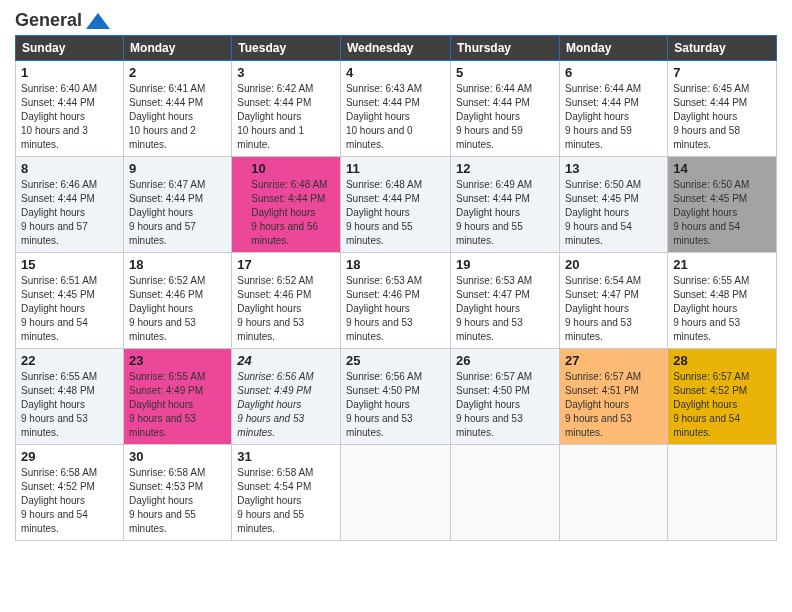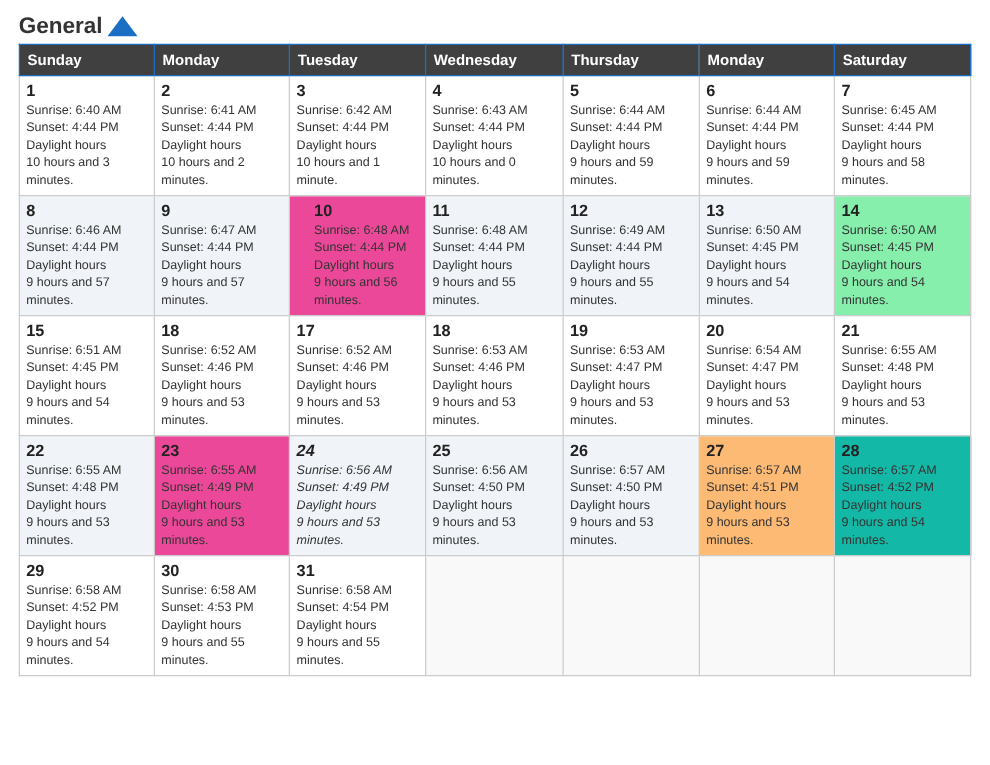--- a/index.html
+++ b/index.html
@@ -160,21 +160,21 @@
         <span class="day-info">Sunrise: 6:48 AM<br>Sunset: 4:44 PM<br>Daylight hours<br>9 hours and 55 minutes.</span>
       </td>
           <td style="background: rgb(240, 244, 248);">
         <span class="day-num">12</span>
         <span class="day-info">Sunrise: 6:49 AM<br>Sunset: 4:44 PM<br>Daylight hours<br>9 hours and 55 minutes.</span>
       </td>
           <td style="background: rgb(240, 244, 248);">
         <span class="day-num">13</span>
         <span class="day-info">Sunrise: 6:50 AM<br>Sunset: 4:45 PM<br>Daylight hours<br>9 hours and 54 minutes.</span>
       </td>
-          <td style="background: #86efac;">
+          <td style="background: #a3a3a3;">
         <span class="day-num">14</span>
         <span class="day-info">Sunrise: 6:50 AM<br>Sunset: 4:45 PM<br>Daylight hours<br>9 hours and 54 minutes.</span>
       </td>
         </tr>
         <tr>
           <td>
         <span class="day-num">15</span>
         <span class="day-info">Sunrise: 6:51 AM<br>Sunset: 4:45 PM<br>Daylight hours<br>9 hours and 54 minutes.</span>
       </td>
           <td>
@@ -220,21 +220,21 @@
         <span class="day-info">Sunrise: 6:56 AM<br>Sunset: 4:50 PM<br>Daylight hours<br>9 hours and 53 minutes.</span>
       </td>
           <td style="background: rgb(240, 244, 248);">
         <span class="day-num">26</span>
         <span class="day-info">Sunrise: 6:57 AM<br>Sunset: 4:50 PM<br>Daylight hours<br>9 hours and 53 minutes.</span>
       </td>
           <td style="background: #fdba74;">
         <span class="day-num">27</span>
         <span class="day-info">Sunrise: 6:57 AM<br>Sunset: 4:51 PM<br>Daylight hours<br>9 hours and 53 minutes.</span>
       </td>
-          <td style="background: #14b8a6;">
+          <td style="background: #eab308;">
         <span class="day-num">28</span>
         <span class="day-info">Sunrise: 6:57 AM<br>Sunset: 4:52 PM<br>Daylight hours<br>9 hours and 54 minutes.</span>
       </td>
         </tr>
         <tr>
           <td>
         <span class="day-num">29</span>
         <span class="day-info">Sunrise: 6:58 AM<br>Sunset: 4:52 PM<br>Daylight hours<br>9 hours and 54 minutes.</span>
       </td>
           <td>

